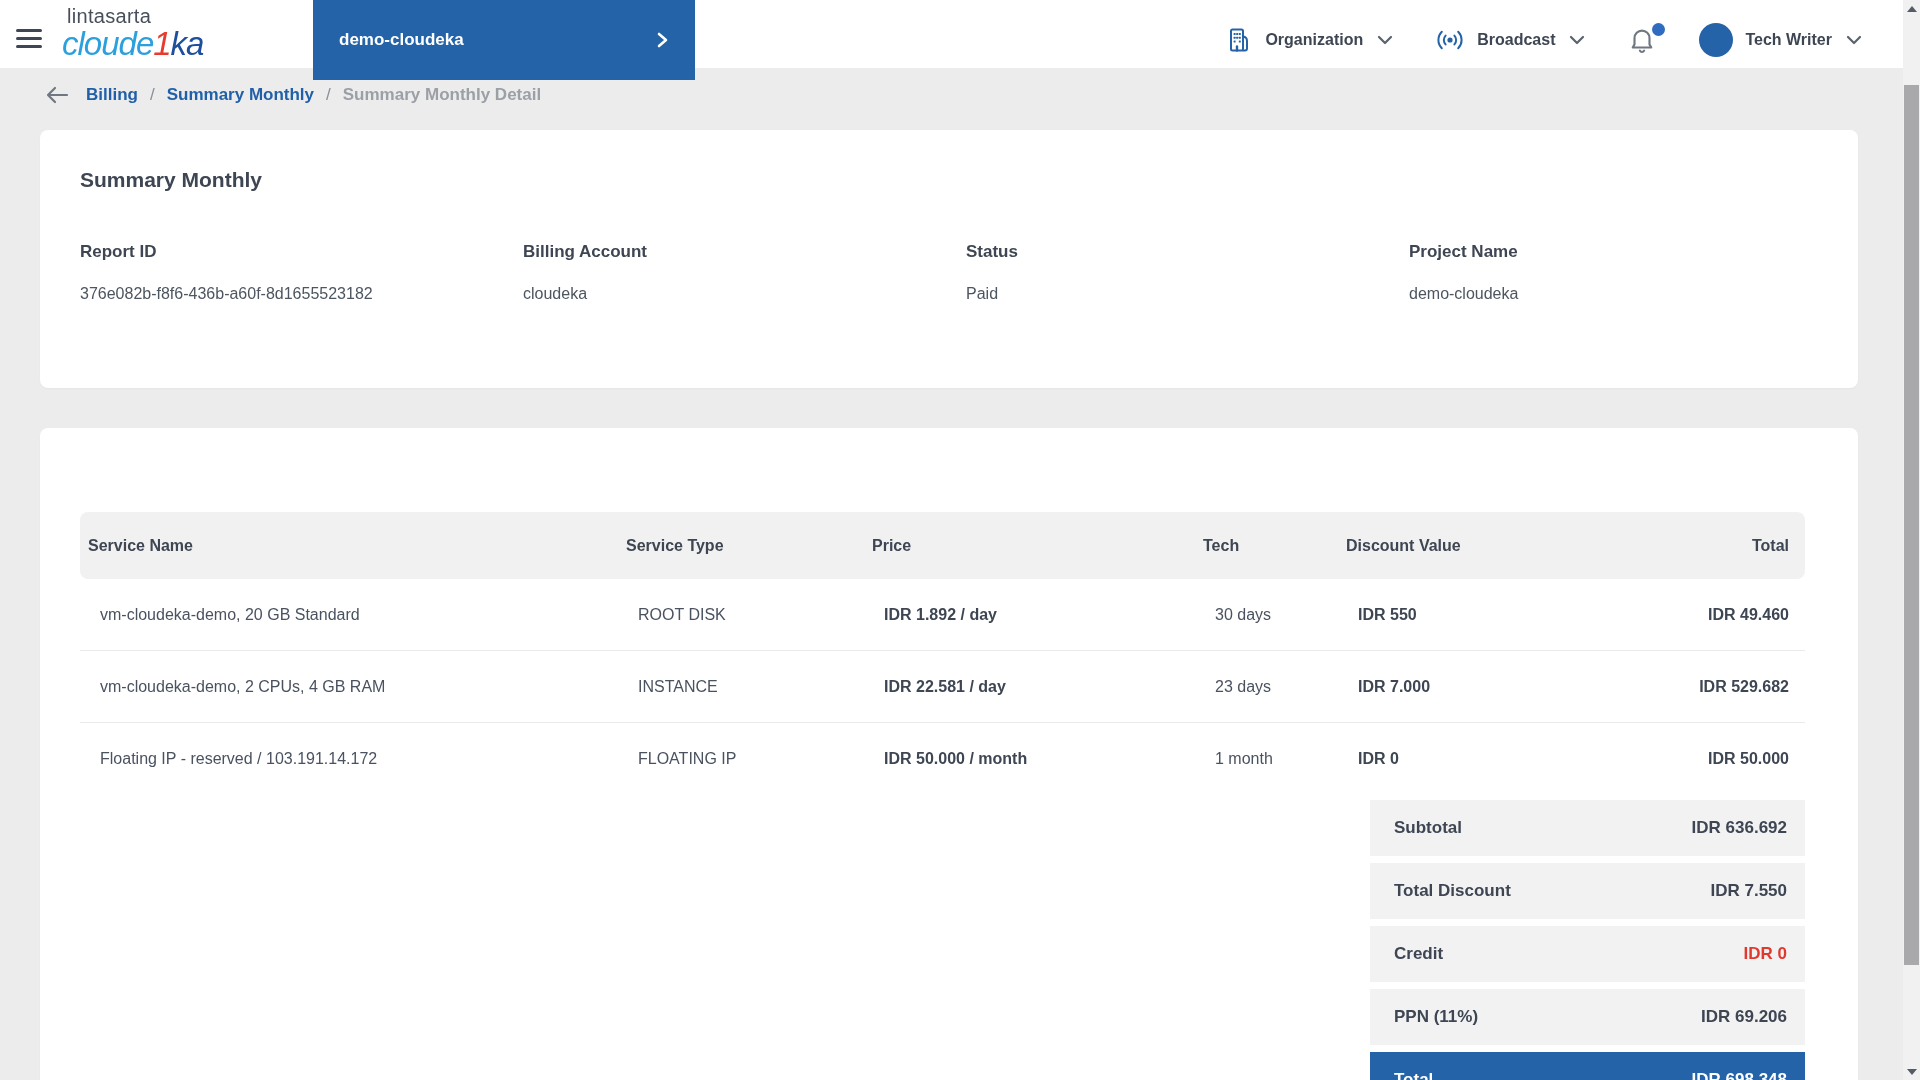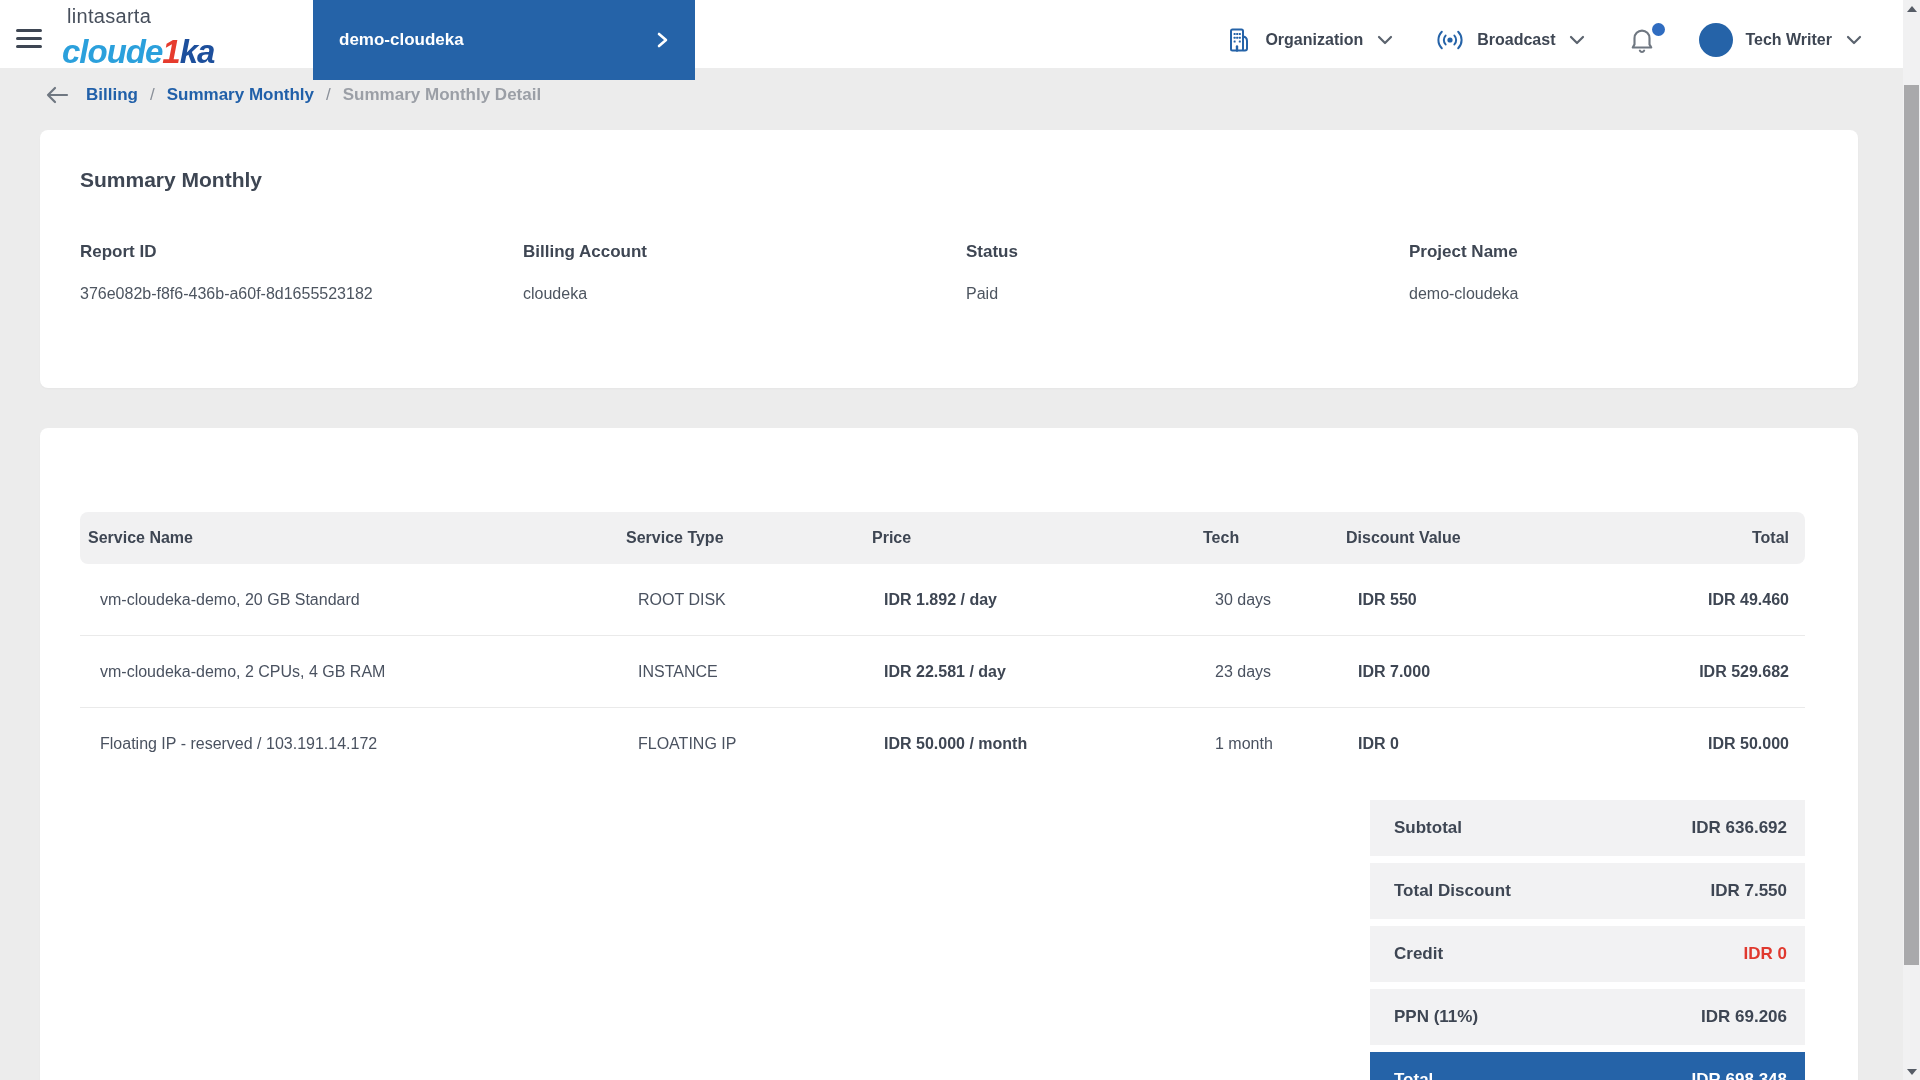--- a/index.html
+++ b/index.html
@@ -10,21 +10,21 @@
     background:#ececec;
     font-family:"Liberation Sans", sans-serif;
     color:#3e4653;
   }
   
   .header { position:absolute; left:0; top:0; width:1920px; height:68px; background:#ffffff; z-index:5; }
   .hamburger { position:absolute; left:16px; top:24px; width:28px; height:28px; cursor:pointer; display:flex; flex-direction:column; justify-content:center; gap:5px; }
   .hamburger span { display:block; width:26px; height:3px; background:#3e4653; border-radius:2px; }
   .logo { position:absolute; left:62px; top:6px; line-height:1; cursor:default; }
   .logo-top { font-size:20px; color:#474f5c; letter-spacing:0.3px; padding-left:5px; }
-  .logo-bottom { font-size:33px; font-weight:bold; font-style:italic; letter-spacing:-1px; margin-top:9px; }
+  .logo-bottom { font-size:33px; font-weight:normal; font-style:italic; letter-spacing:-1px; margin-top:1px; }
   .logo-light { color:#2ba0dc; }
   .logo-red { color:#e63b2d; }
   .logo-dark { color:#1d4f9c; }
   .project-bar {
     position:absolute; left:313px; top:0; width:382px; height:80px;
     background:#2563a8; color:#fff; cursor:pointer;
     display:flex; align-items:center; justify-content:space-between; padding:0 26px;
     font-weight:bold; font-size:17px;
   }
   .top-right { position:absolute; right:58px; top:0; height:80px; display:flex; align-items:center; gap:42px; }
@@ -43,21 +43,21 @@
   .card { position:absolute; left:40px; width:1818px; background:#ffffff; border-radius:8px; box-shadow:0 1px 2px rgba(0,0,0,0.03); }
   .card-summary { top:130px; height:258px; }
   .card-table   { top:428px; height:700px; }
   .summary-title { position:absolute; left:40px; top:38px; font-size:21px; font-weight:bold; color:#3e4653; }
   .summary-fields { position:absolute; left:40px; top:112px; display:grid; grid-template-columns:repeat(4,443px); }
   .field-label { font-size:17px; font-weight:bold; color:#3e4653; }
   .field-value { font-size:16px; color:#4d5560; margin-top:23px; }
   
   .table { position:absolute; left:40px; top:84px; width:1725px; }
   .tgrid { display:grid; grid-template-columns:538px 246px 331px 143px 240px 1fr; align-items:center; padding:0 16px 0 20px; }
-  .thead { height:52px; background:#f1f1f2; border-radius:8px; font-size:16px; font-weight:bold; color:#3e4653;padding-left:8px; }
+  .thead { height:67px; background:#f1f1f2; border-radius:8px; font-size:16px; font-weight:bold; color:#3e4653;padding-left:8px; }
   .trow { height:72px; font-size:16px; color:#4a5260; border-bottom:1px solid #eaeaea; }
   .trow:last-child { border-bottom:none; }
   .c-right { text-align:right; }
   .c-bold { font-weight:bold; color:#3e4653; }
   
   .totals { position:absolute; left:1330px; top:372px; width:435px; display:flex; flex-direction:column; gap:7px; }
   .total-row { height:56px; background:#f2f2f3; display:flex; align-items:center; justify-content:space-between; padding:0 18px 0 24px; font-size:17px; font-weight:bold; color:#3e4653; }
   .total-row .val { text-align:right; }
   .total-row.credit .val { color:#e0392e; }
   .total-row.grand { background:#2563a8; color:#ffffff; }

